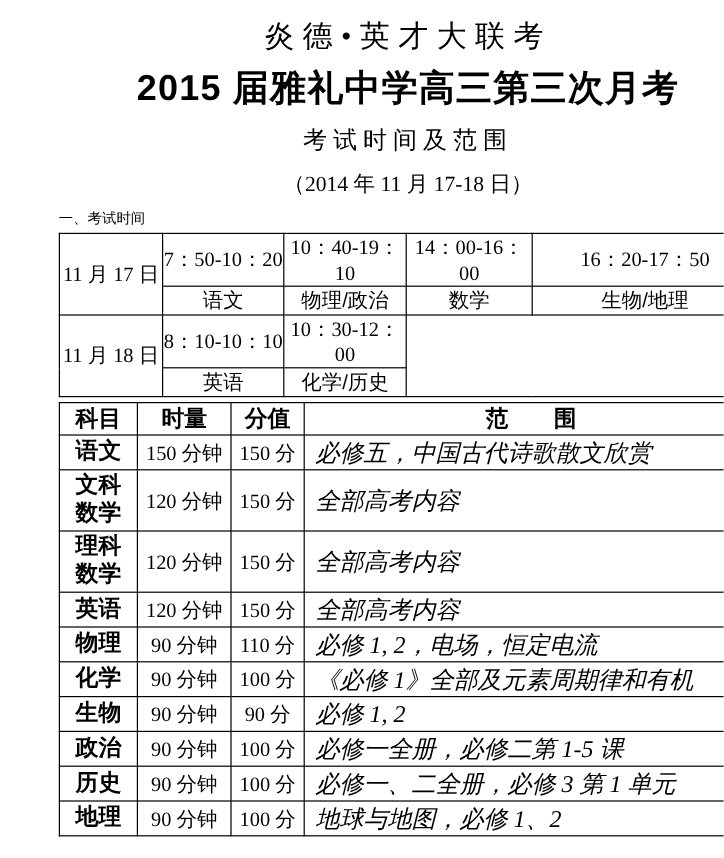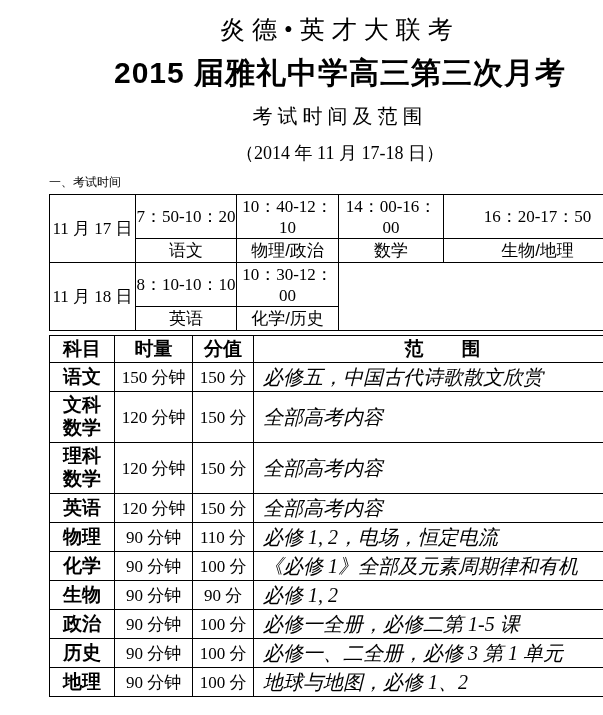--- a/index.html
+++ b/index.html
@@ -120,21 +120,21 @@
       <col style="width:86px">
         <col style="width:101px">
         <col style="width:102px">
         <col style="width:105px">
         <col style="width:188px">
     </colgroup>
     <tbody>
       <tr>
         <td rowspan="2" class="date-cell">11 月 17 日</td>
         <td>7：50-10：20</td>
-        <td>10：40-12：10</td>
+        <td>10：40-19：10</td>
         <td>14：00-16：00</td>
         <td>16：20-17：50</td>
       </tr>
       <tr>
         <td class="subject-cell">语文</td>
         <td class="subject-cell">物理/政治</td>
         <td class="subject-cell">数学</td>
         <td class="subject-cell">生物/地理</td>
       </tr>
       <tr>

